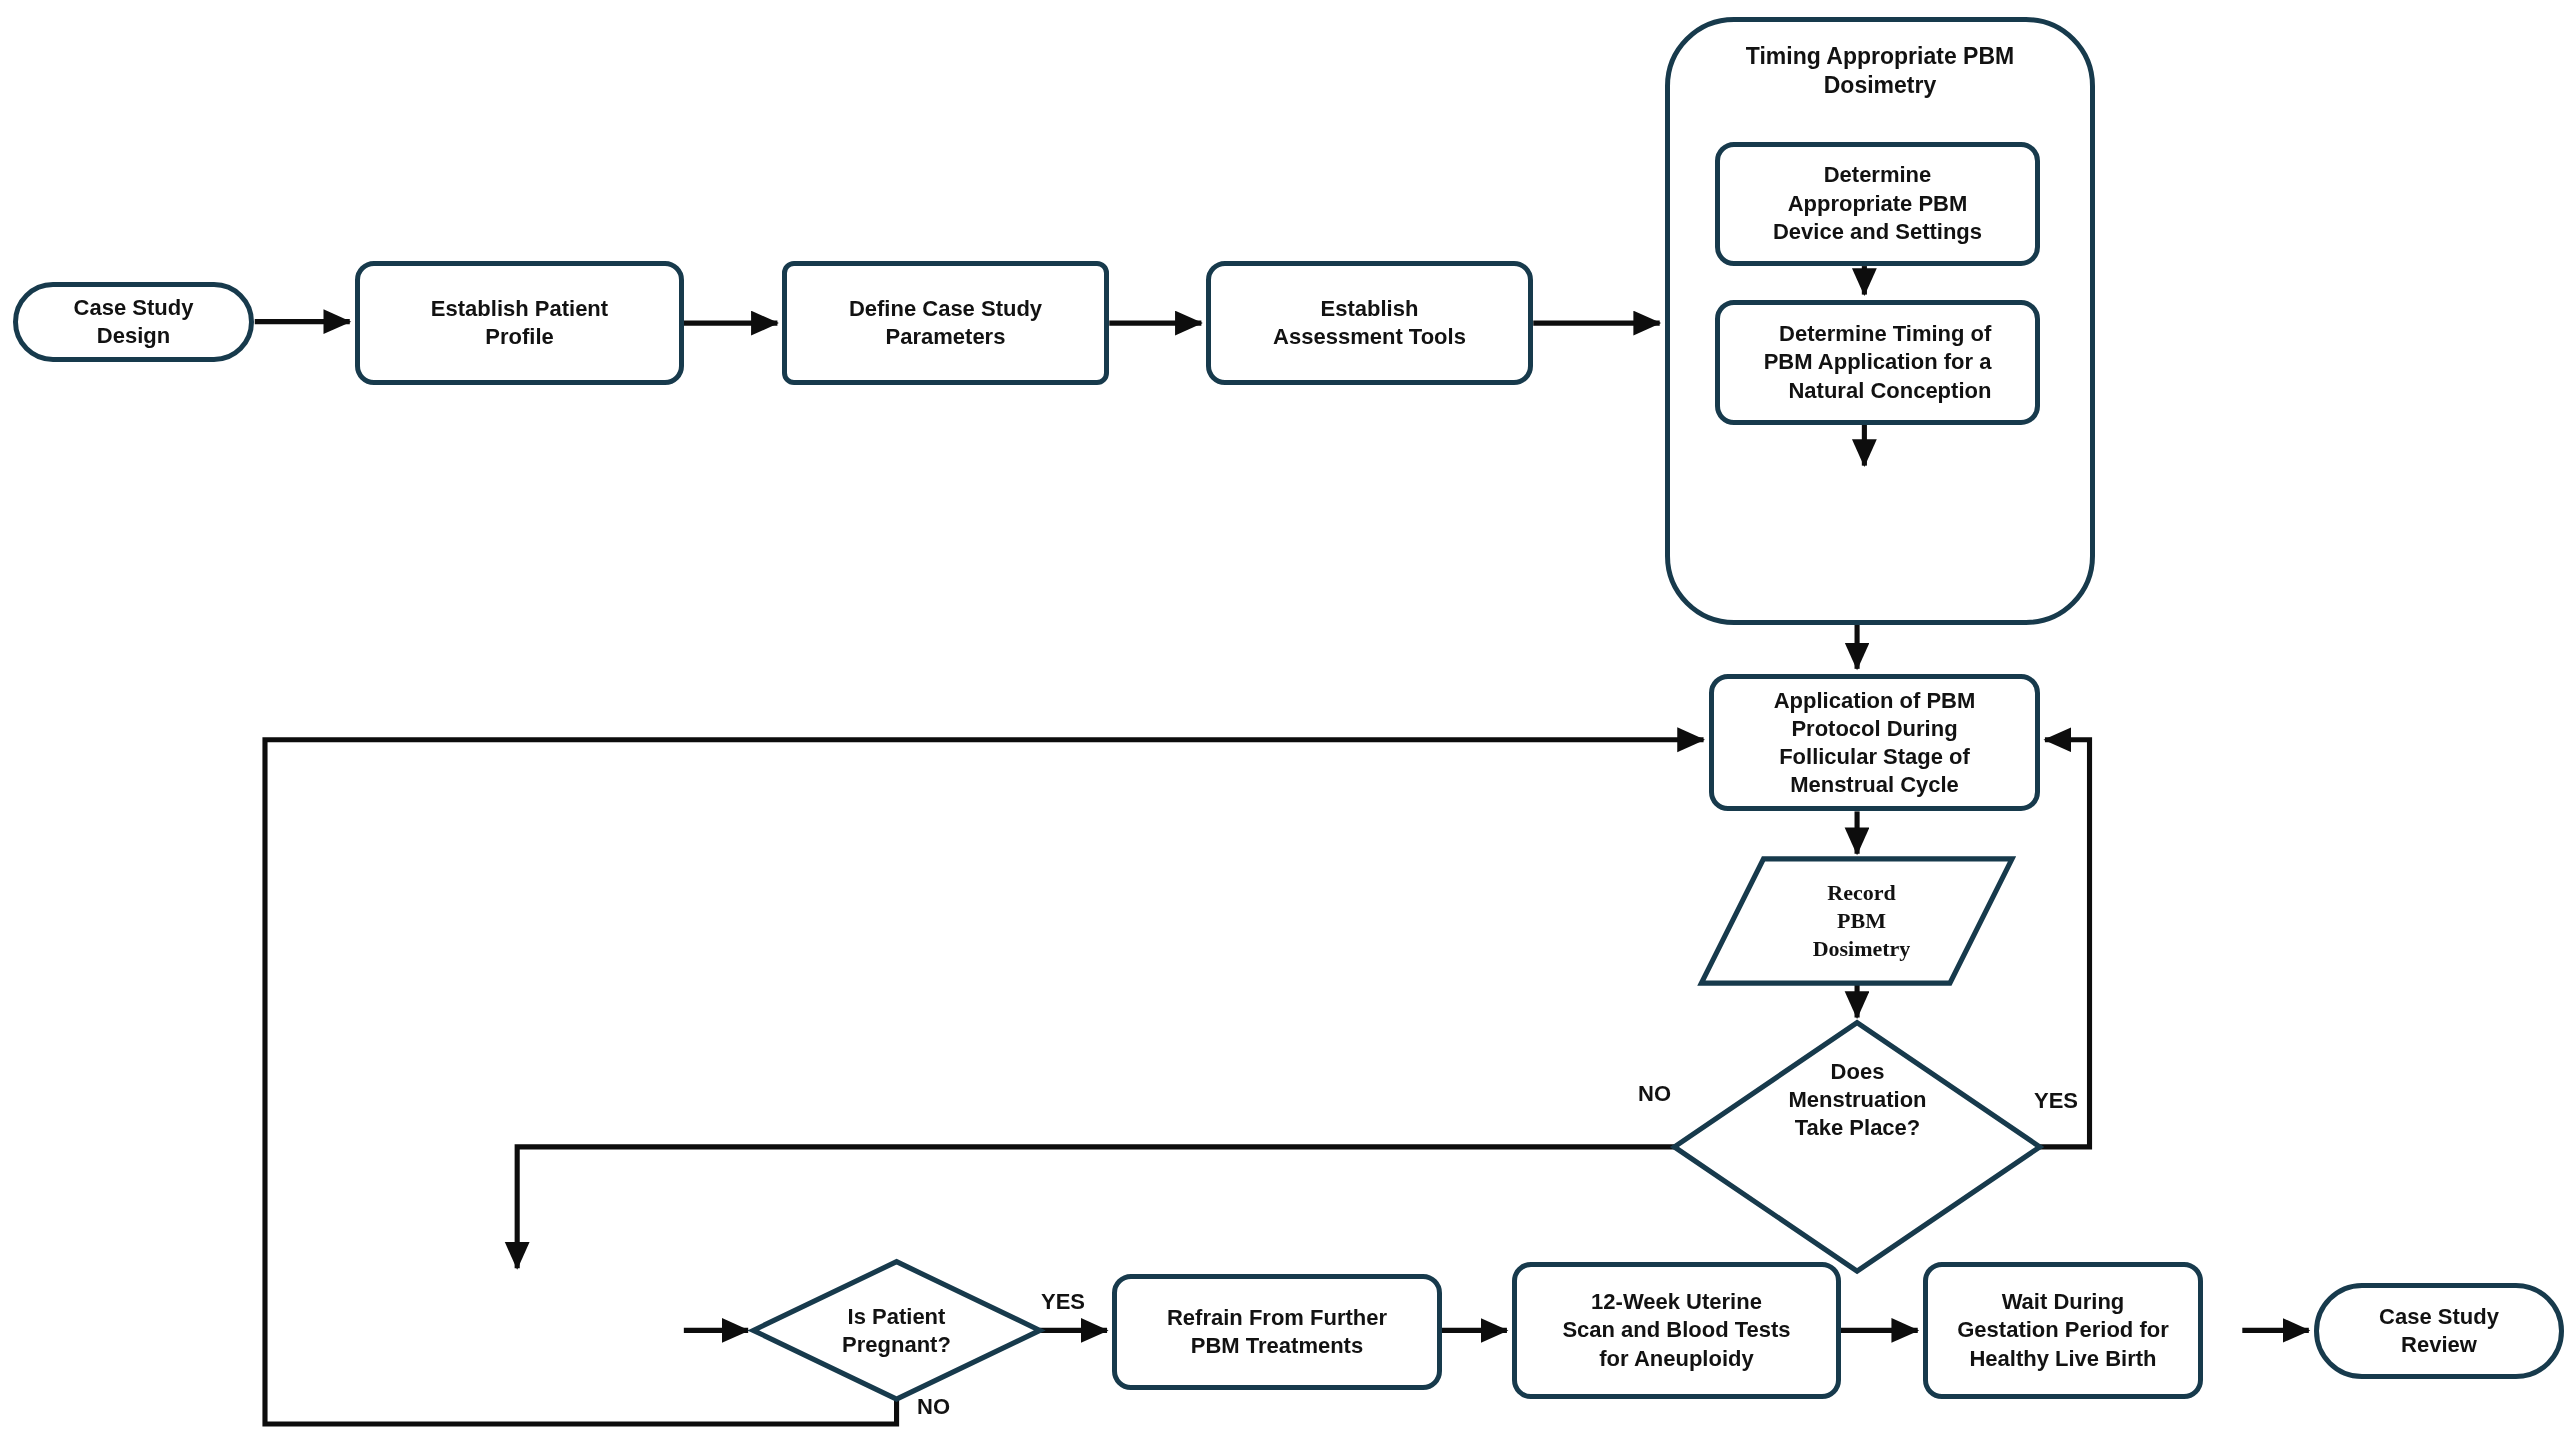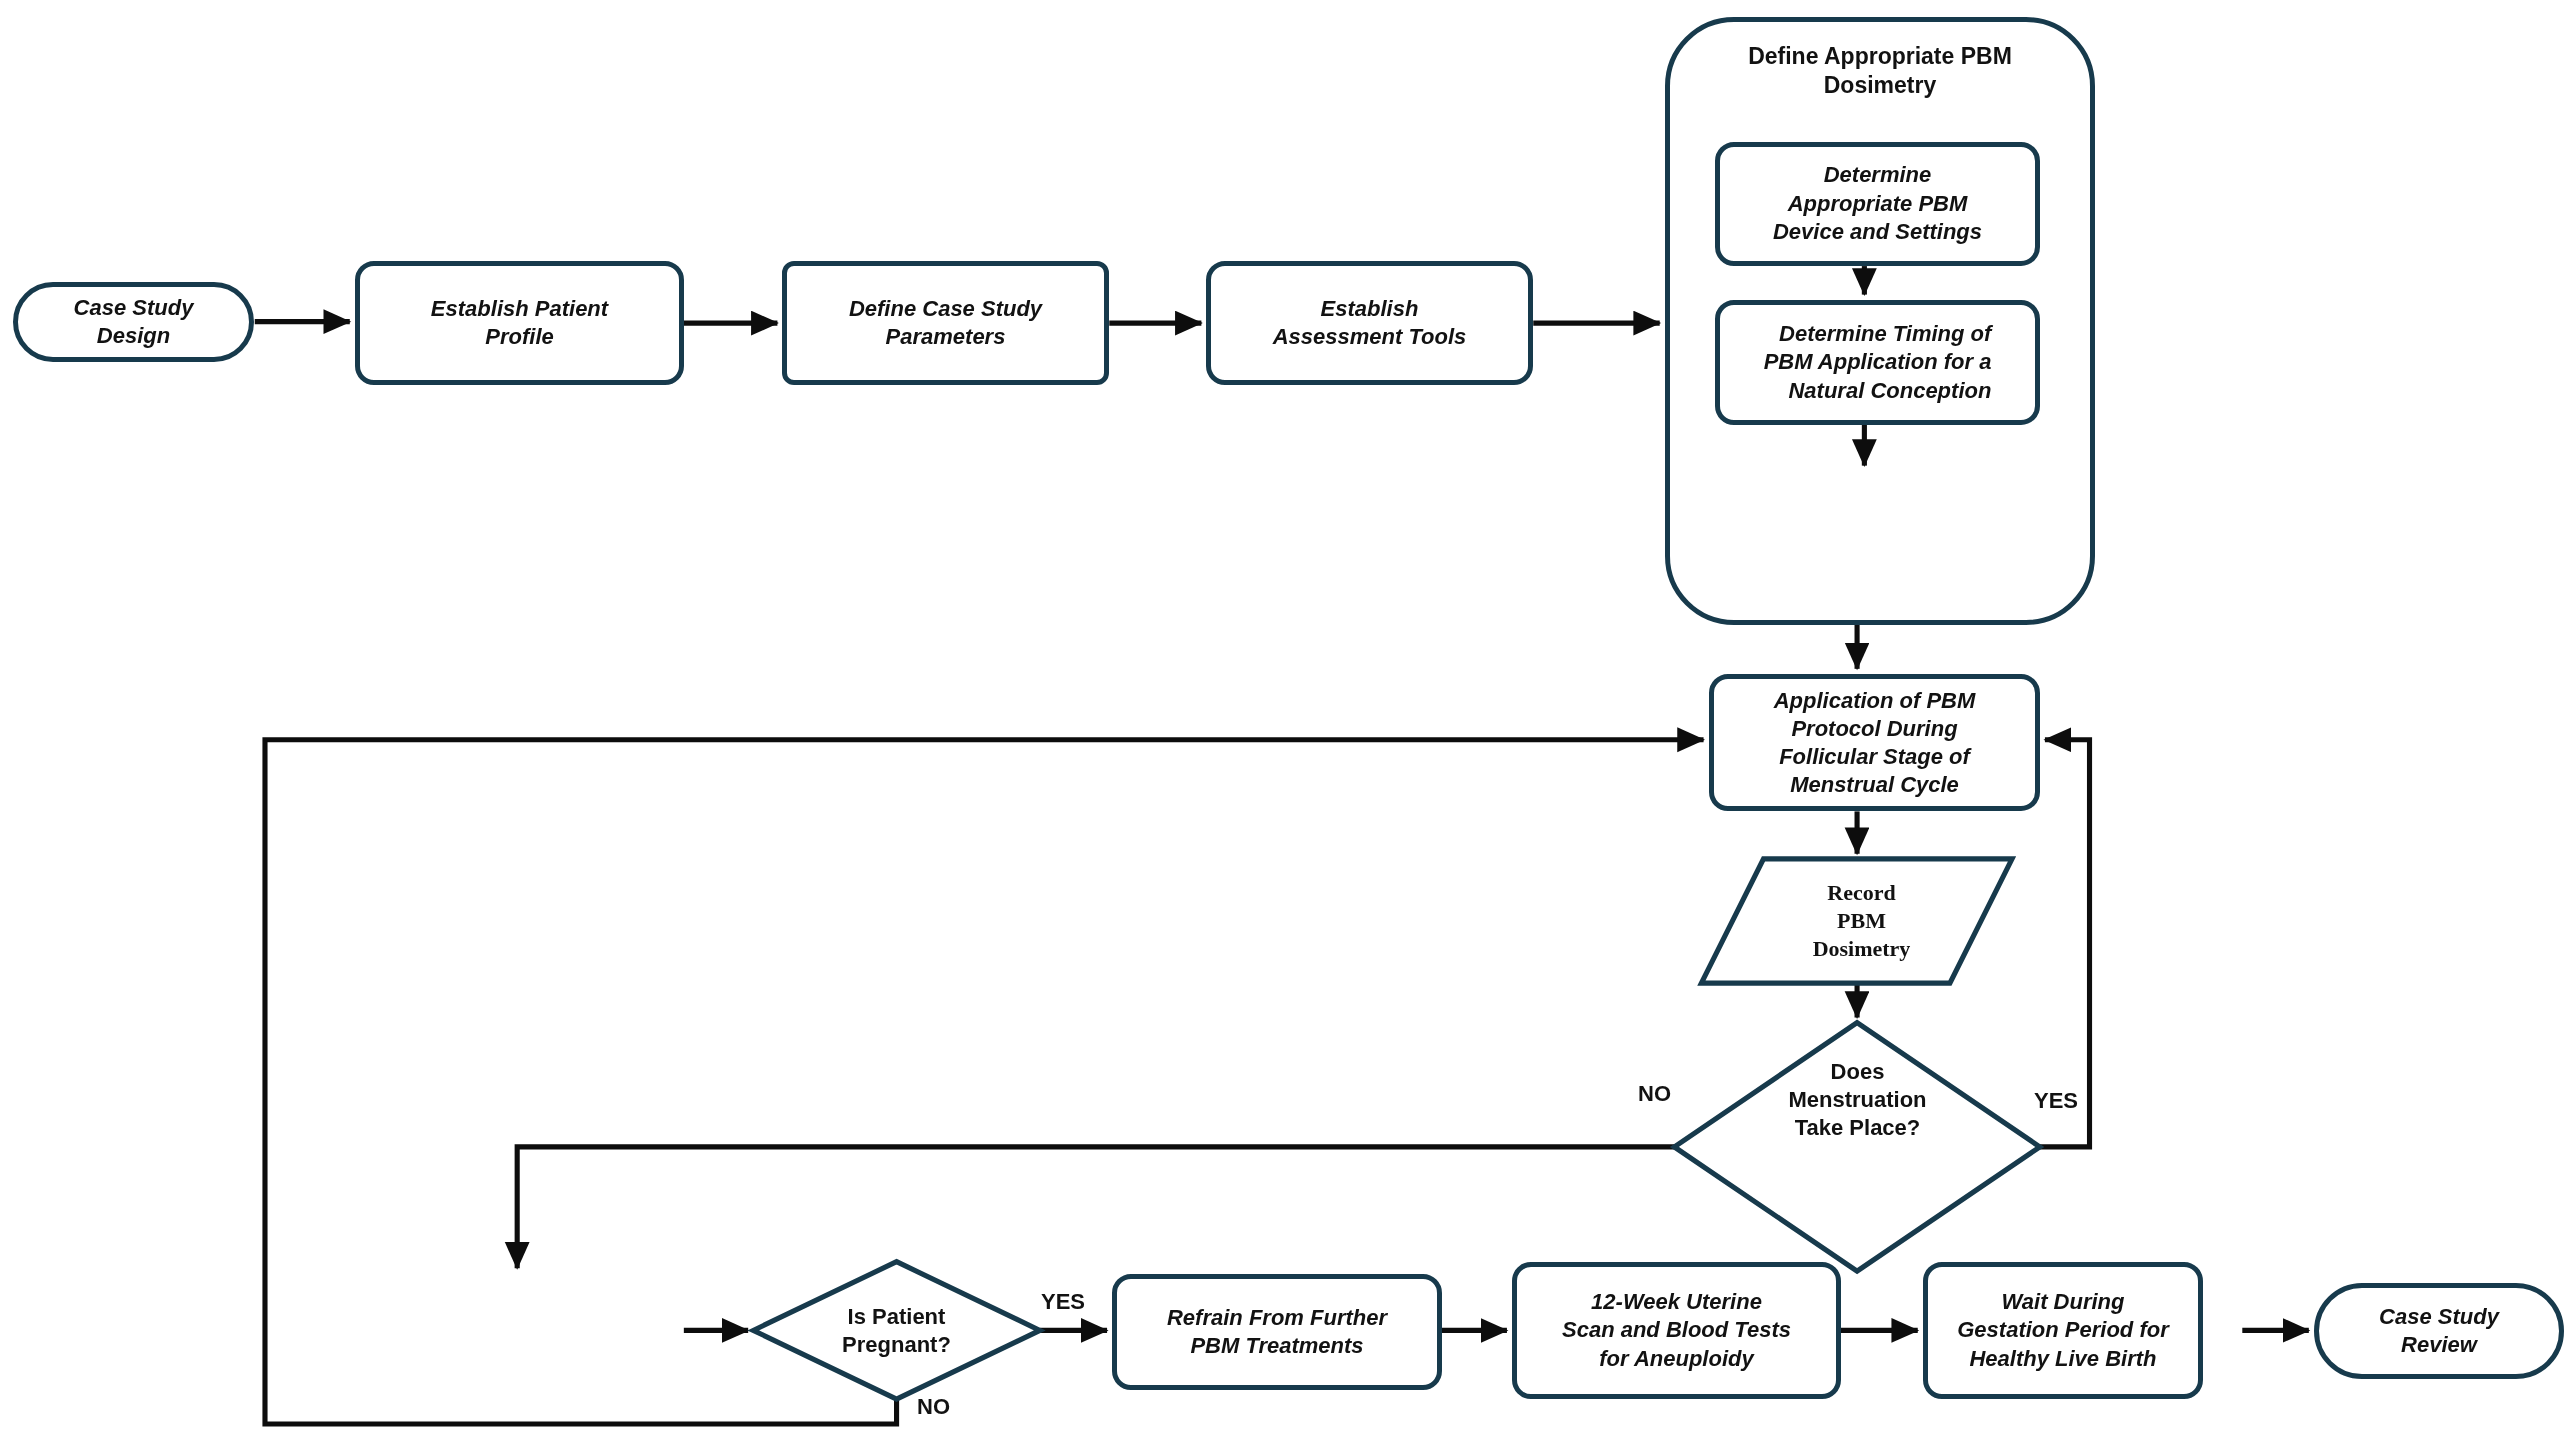--- a/index.html
+++ b/index.html
@@ -14,21 +14,20 @@
   svg.wires{position:absolute;left:0;top:0;z-index:1;}
   .node{
     position:absolute;z-index:2;
     background:#ffffff;
     border:5.1px solid #173a4c;
     box-sizing:border-box;
     display:flex;align-items:center;justify-content:center;
     text-align:center;
     font-size:22px;font-weight:600;line-height:28.5px;
     white-space:pre-line;
-    font-style:italic;
   }
   .rect{border-radius:19px;}
   .pill{border-radius:51px;}
   .container-box{
     position:absolute;z-index:0;
     background:#ffffff;border:5.1px solid #173a4c;box-sizing:border-box;
     border-radius:69px;
   }
   .container-title{
     position:absolute;z-index:2;
@@ -91,21 +90,21 @@
 
       <polygon points="2412,1175 2752,1175 2667,1345 2327,1345"></polygon>
 
       <polygon points="2540,1399 2790,1569 2540,1739 2290,1569"></polygon>
 
       <polygon points="1226,1726 1422,1820 1226,1914 1030,1820"></polygon>
     </g>
   </svg>
 
   <div class="container-box" style="left:1665px;top:17px;width:430px;height:608px;"></div>
-  <div class="container-title" style="left:1665px;top:42px;width:430px;">Define Appropriate PBM
+  <div class="container-title" style="left:1665px;top:42px;width:430px;">Timing Appropriate PBM
 Dosimetry</div>
 
   <div class="node pill" style="left:13px;top:282px;width:241px;height:80px;">Case Study
 Design</div>
 
   <div class="node rect" style="left:355px;top:261px;width:329px;height:124px;">Establish Patient
 Profile</div>
 
   <div class="node rect" style="left:782px;top:261px;width:327px;height:124px;border-radius:12px;">Define Case Study
 Parameters</div>

